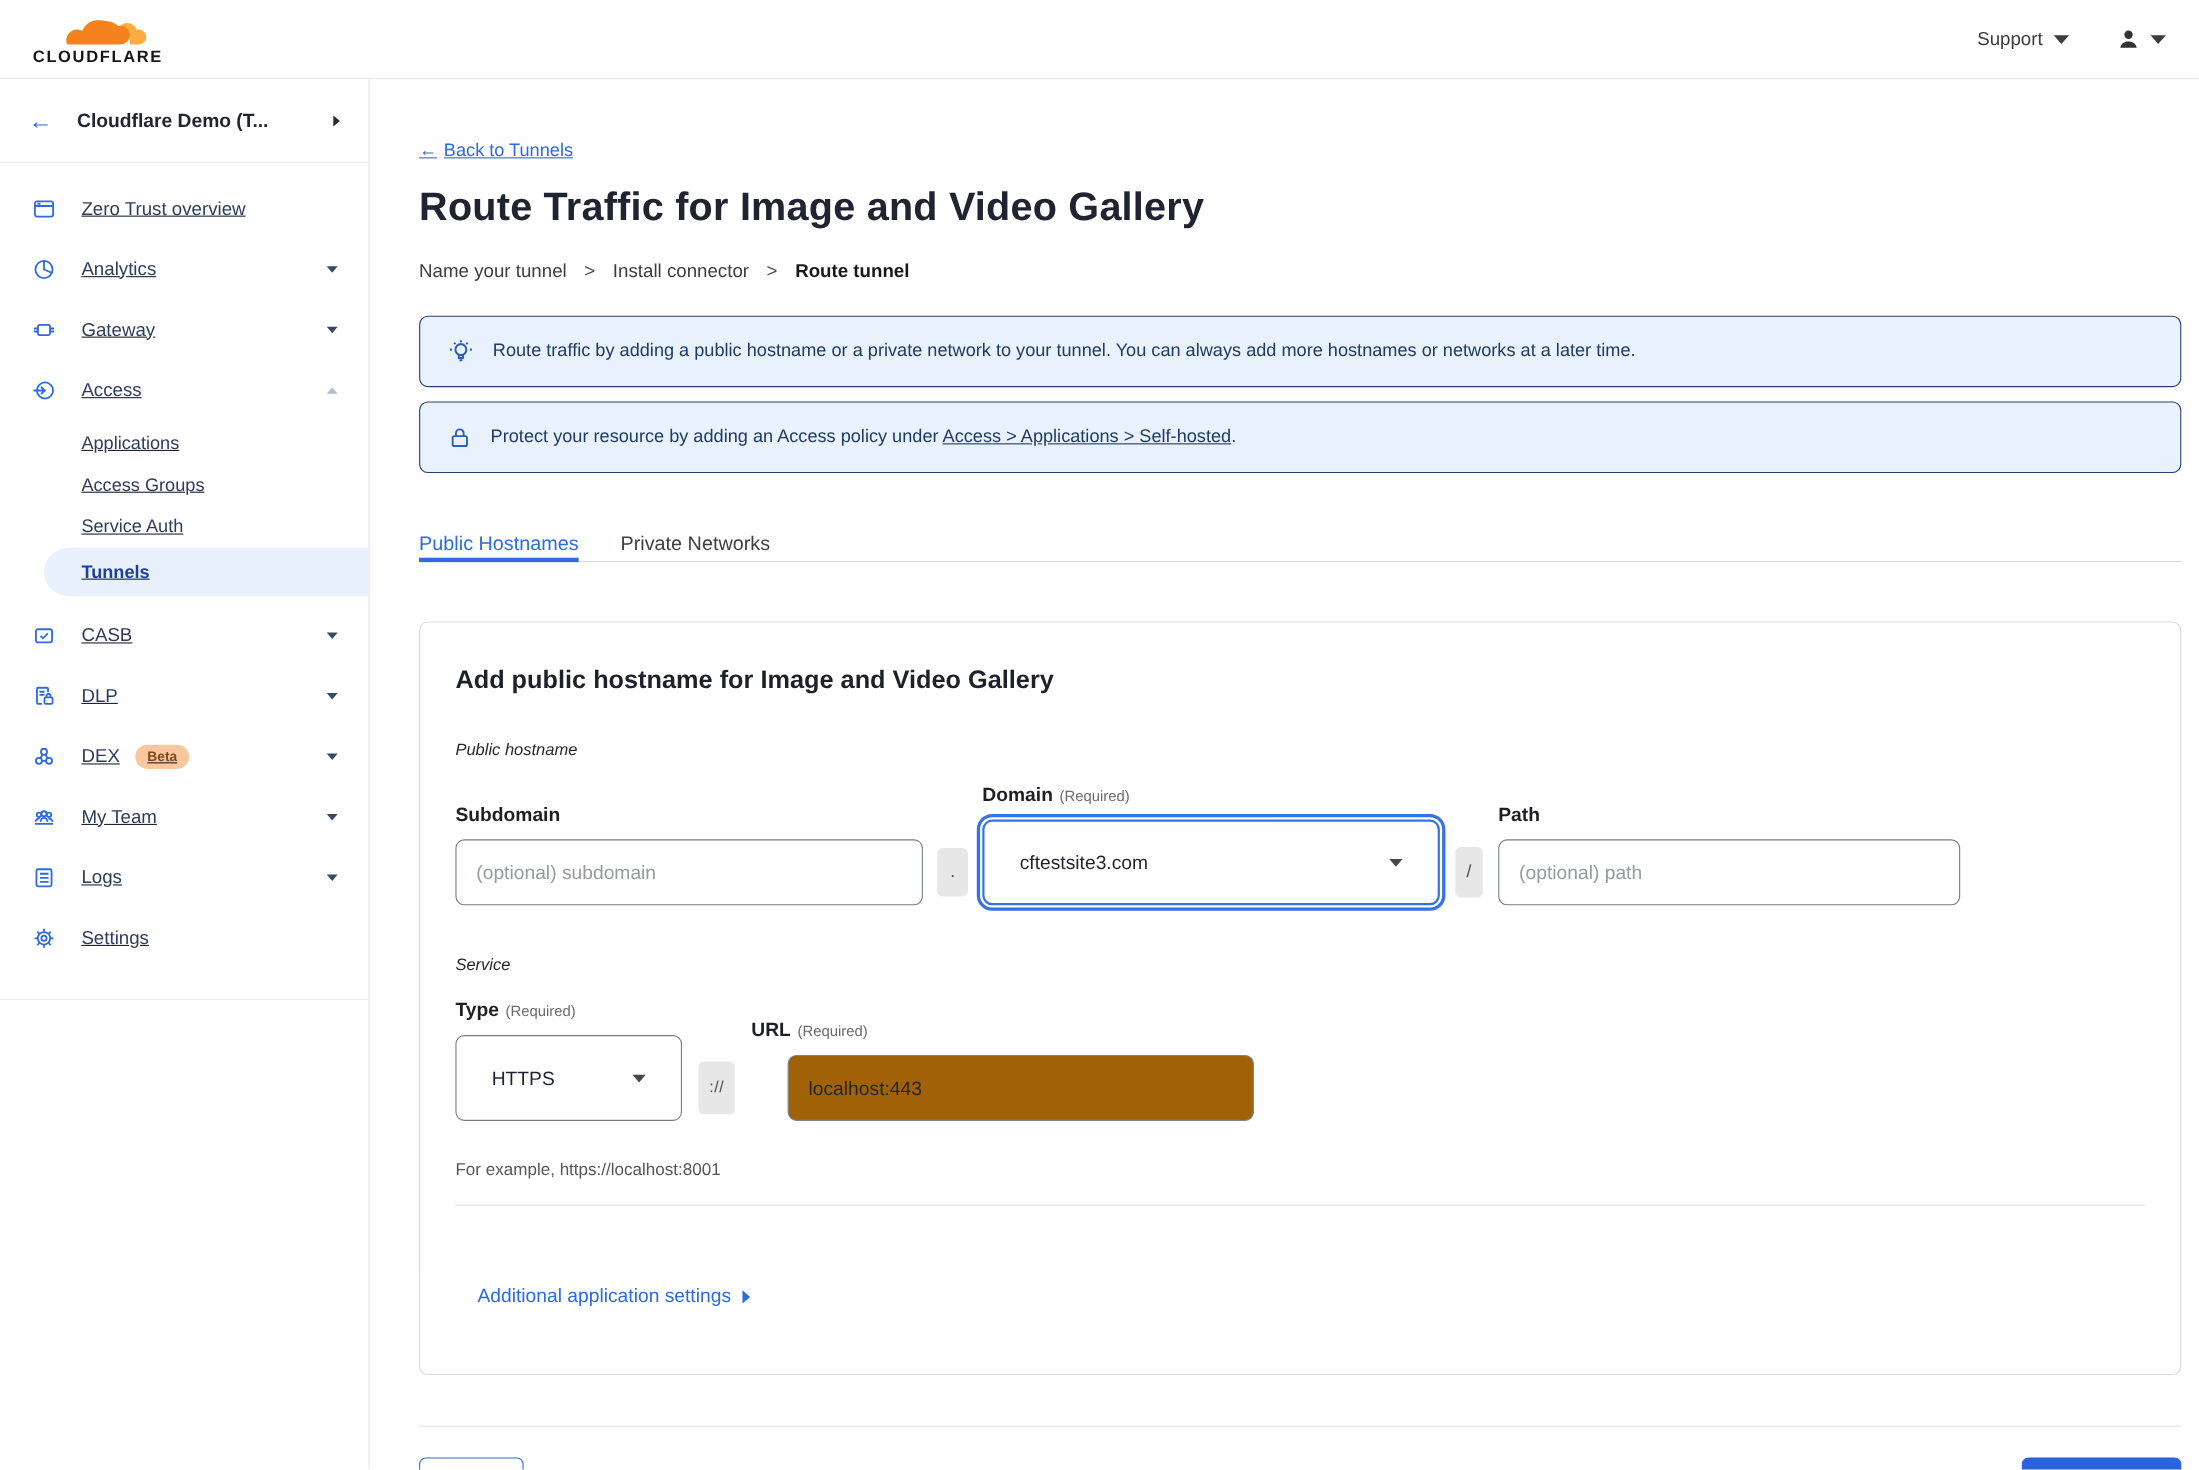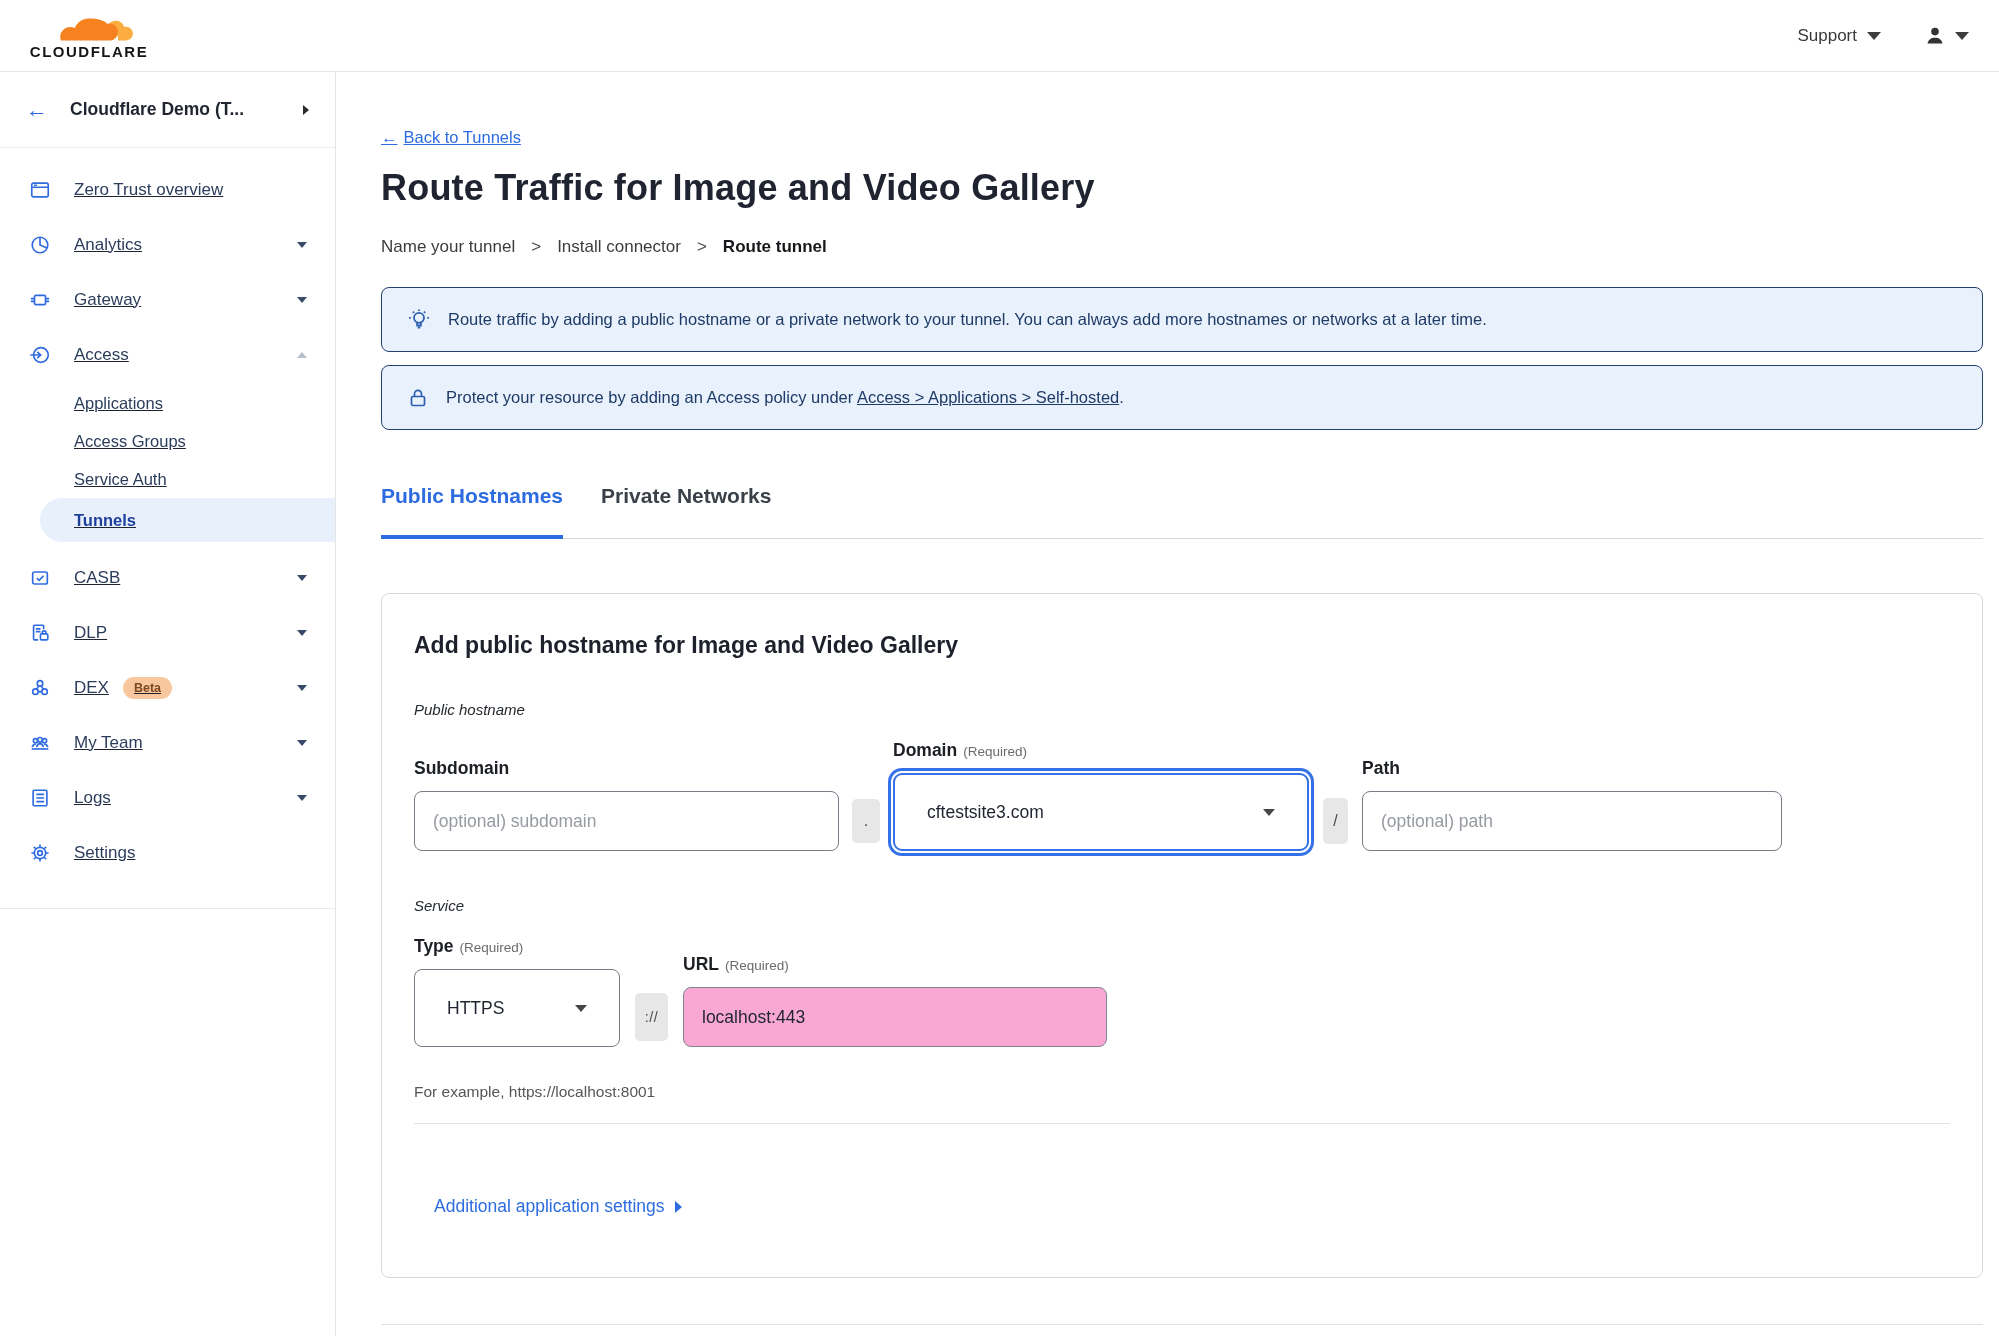--- a/index.html
+++ b/index.html
@@ -54,21 +54,21 @@
 
   
   .banner { margin-top:30px; height:65px; background:#e9f2fc; border:1px solid #24406f; border-radius:8px;
     display:flex; align-items:center; padding:0 24px; gap:16px; }
   .banner + .banner { margin-top:13px; }
   .banner .txt { font-size:16.5px; color:#1e3a66; }
   .banner a { color:#1e3a66; text-decoration:underline; cursor:pointer; }
 
   
   .tabs { margin-top:54px; display:flex; gap:38px; border-bottom:1px solid #d7d7d7; }
-  .tab { font-size:21px; padding-bottom:27px; cursor:pointer; color:#3b4149; font-weight:700; }
+  .tab { font-size:18px; padding-bottom:2px; cursor:pointer; color:#3b4149; font-weight:400; }
   .tab.active { color:#2c6be0; border-bottom:4px solid #2c6be0; margin-bottom:-1px; }
 
   
   .card { margin-top:54px; border:1px solid #d6dade; border-radius:8px; background:#fff; padding:38px 32px 60px; }
   .card h2 { margin:0; font-size:23px; font-weight:700; color:#1d212b; }
   .group-label { margin-top:42px; font-size:15px; color:#24292e;font-style:italic; }
   .field-row { display:flex; align-items:flex-end; margin-top:22px; }
   .field { display:flex; flex-direction:column; }
   .f-label { font-size:17.5px; font-weight:700; color:#1c1f24; margin-bottom:12px; }
   .f-label .req { font-weight:400; font-size:13.5px; color:#6b6b6b; margin-left:6px; }
@@ -78,21 +78,21 @@
   .sel { height:78px; border:1.5px solid #767b85; border-radius:8px; padding:0 32px; display:flex;
     align-items:center; justify-content:space-between; font-size:17.5px; color:#1f2430; background:#fff; cursor:pointer; }
   .sel.focused { border:2px solid #3572e8; box-shadow:0 0 0 2px #fff, 0 0 0 5px #3572e8; border-radius:9px; }
   .sepbox { background:#e7e7e7; border-radius:5px; color:#4c4c4c; display:flex; align-items:center;
     justify-content:center; flex:none; }
   .sep-dot { width:28px; height:44px; margin:8px 13px; font-size:16px; }
   .sep-slash { width:25px; height:46px; margin:7px 14px; font-size:16px; }
   .sep-scheme { width:33px; height:48px; margin:6px 15px; font-size:14.5px; letter-spacing:.5px; }
   .w-sub { width:425px; } .w-dom { width:416px; } .w-path { width:420px; }
   .w-type { width:206px; } .w-url { width:424px; }
-  .tb.url { background:#f9a8d4; border-color:#7d858f; }
+  .tb.url { background:#a16207; border-color:#7d858f;margin-left:33px; }
   .hint { margin-top:36px; font-size:15.5px; color:#565656; }
   .card-divider { border:none; border-top:1px solid #e3e3e3; margin:22px 0 0; }
   .addl { margin-top:72px; margin-left:20px; display:inline-flex; align-items:center; gap:10px;
     color:#2c6be0; font-size:17.5px; cursor:pointer; }
 
   
   .footer-divider { border:none; border-top:1px solid #e2e2e2; margin:46px 0 0; }
   .btn-row { display:flex; justify-content:space-between; margin-top:28px; }
   .btn { font-size:16.5px; border-radius:6px; padding:0 28px; height:40px; display:inline-flex;
     align-items:center; justify-content:center; cursor:pointer; font-family:"Liberation Sans", sans-serif; }

